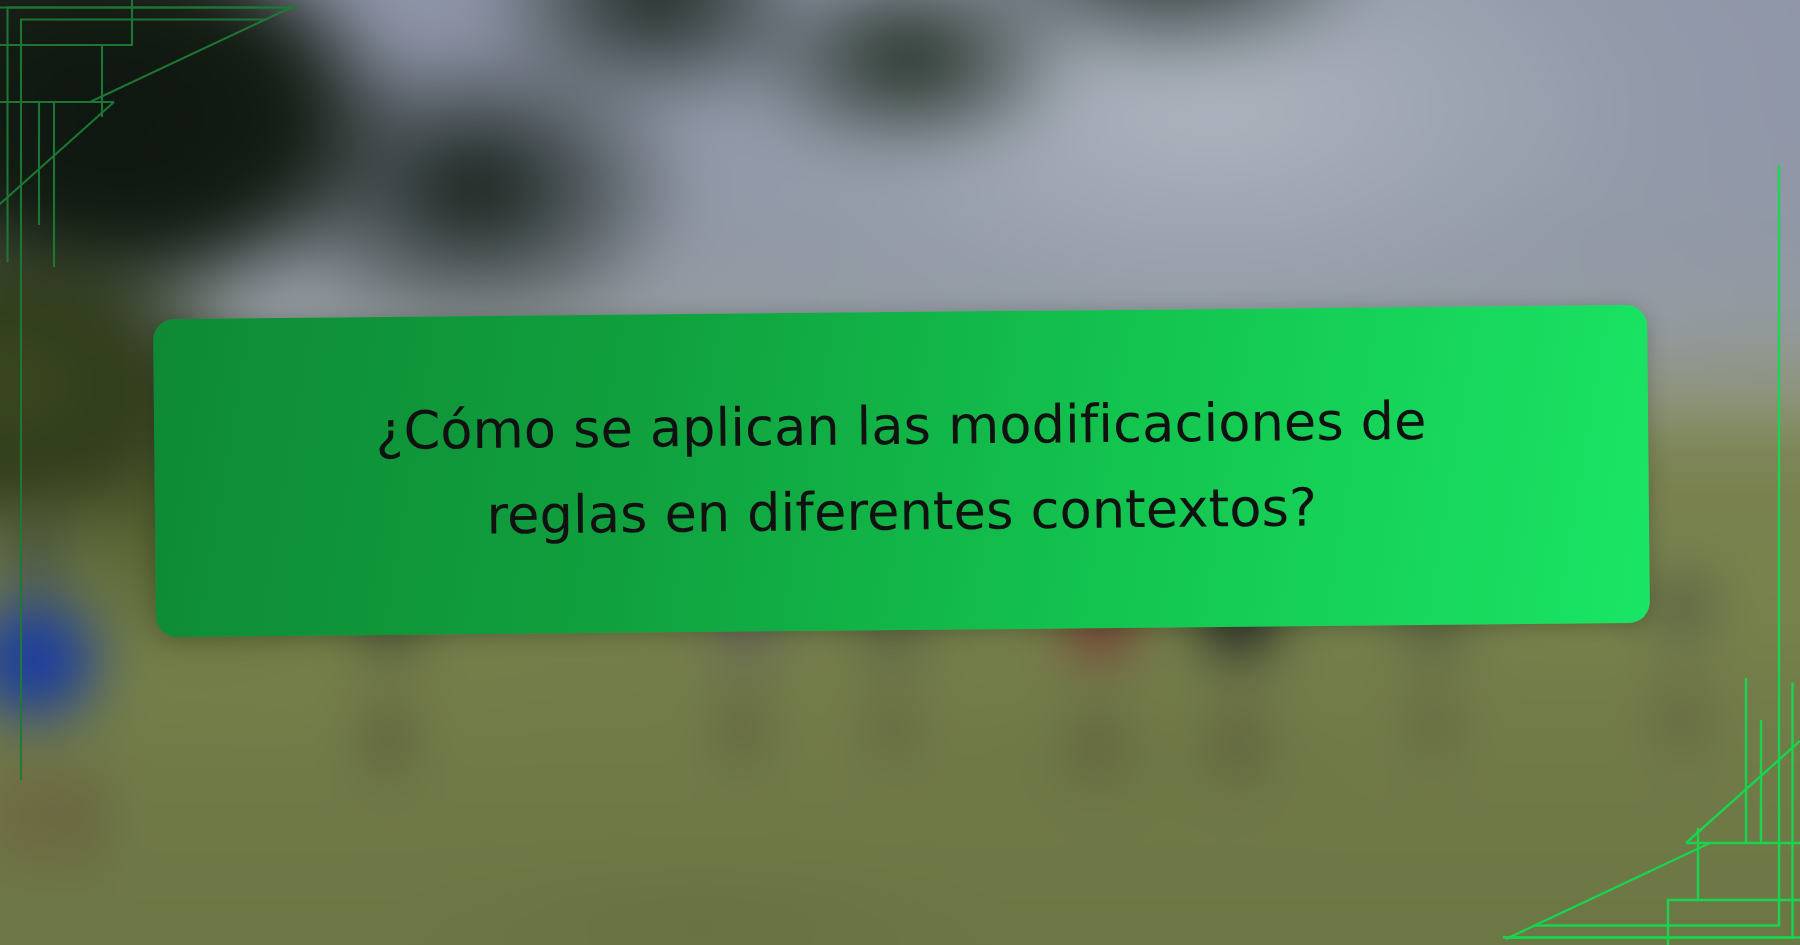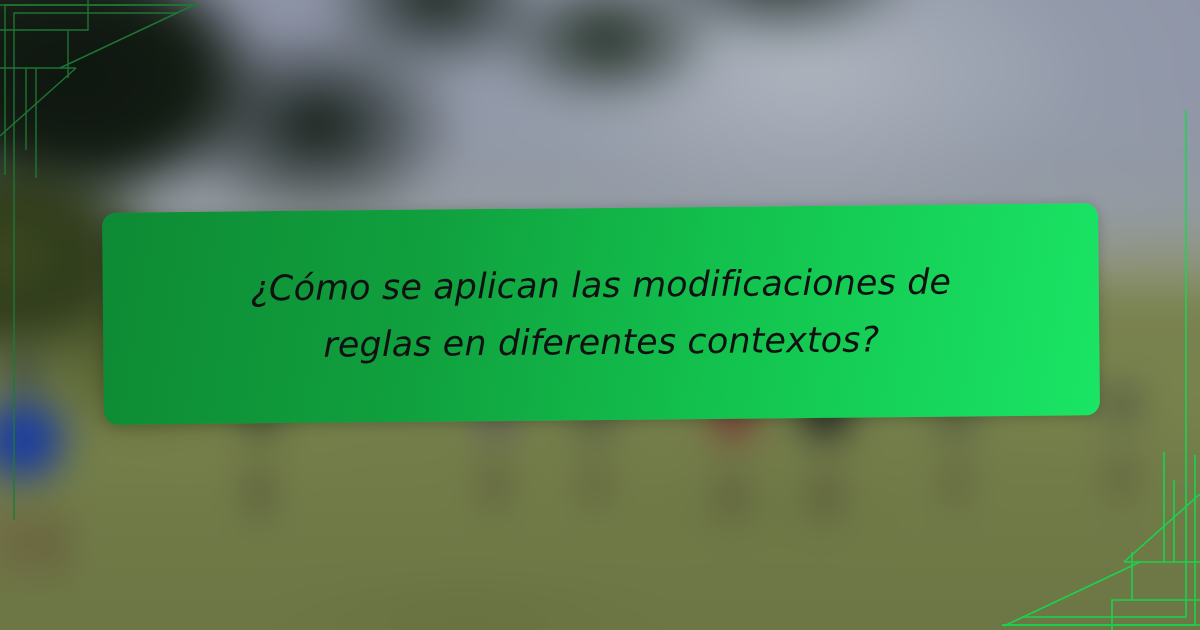--- a/index.html
+++ b/index.html
@@ -7,21 +7,20 @@
     margin: 0;
     padding: 0;
     background: #000;
   }
   #stage {
     position: relative;
     width: 1200px;
     height: 630px;
     overflow: hidden;
     font-family: "DejaVu Sans", "Liberation Sans", sans-serif;
-    font-style: italic;
   }
 
   
   .bg-photo {
     position: absolute;
     left: -40px; top: -40px;
     width: 1280px; height: 710px;
     filter: blur(18px) saturate(0.95);
     transform: scale(1.04);
   }

